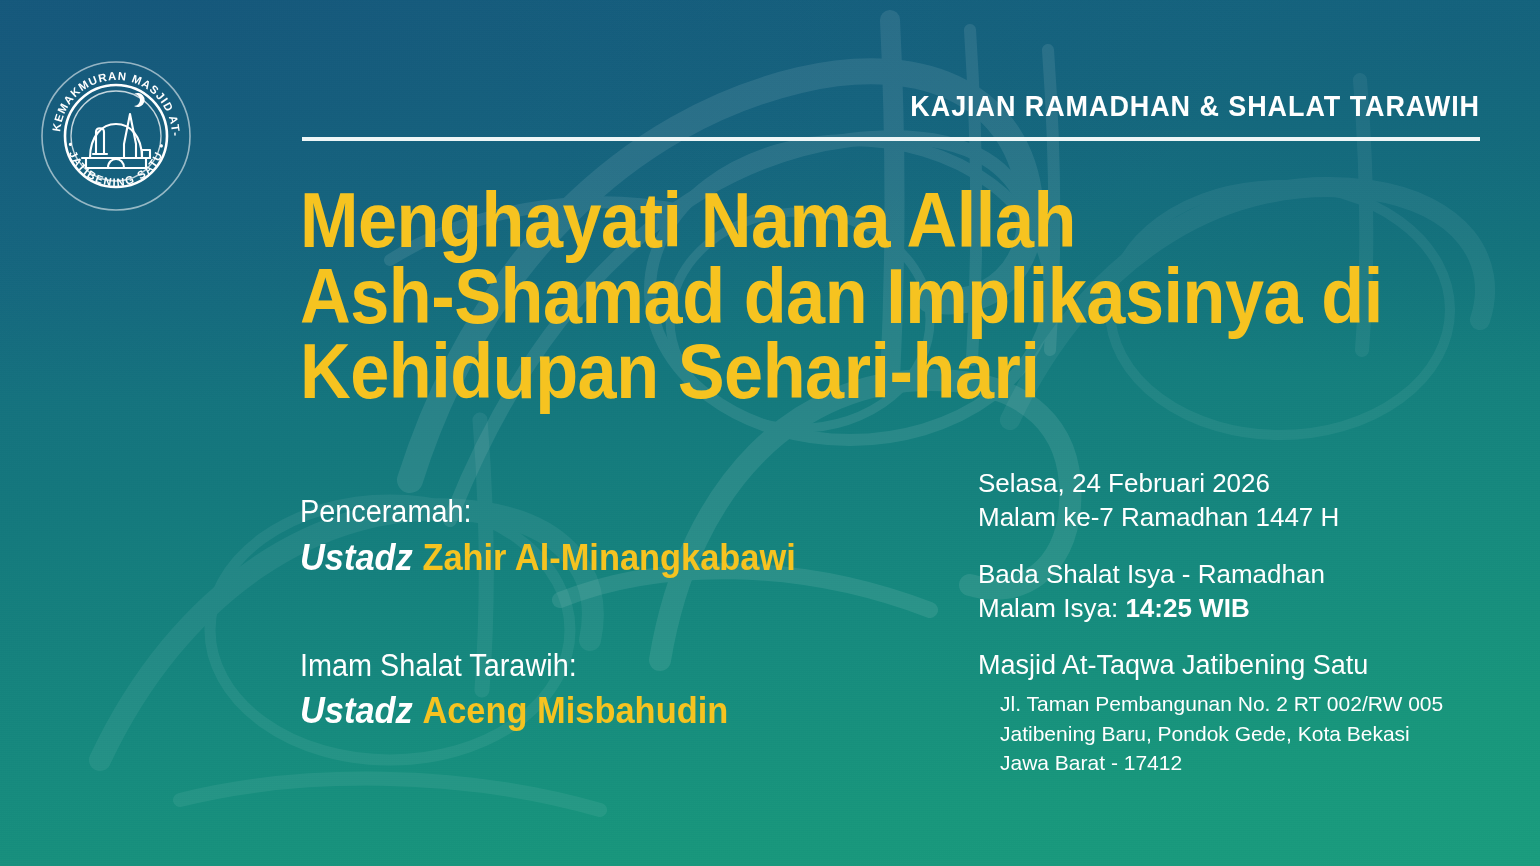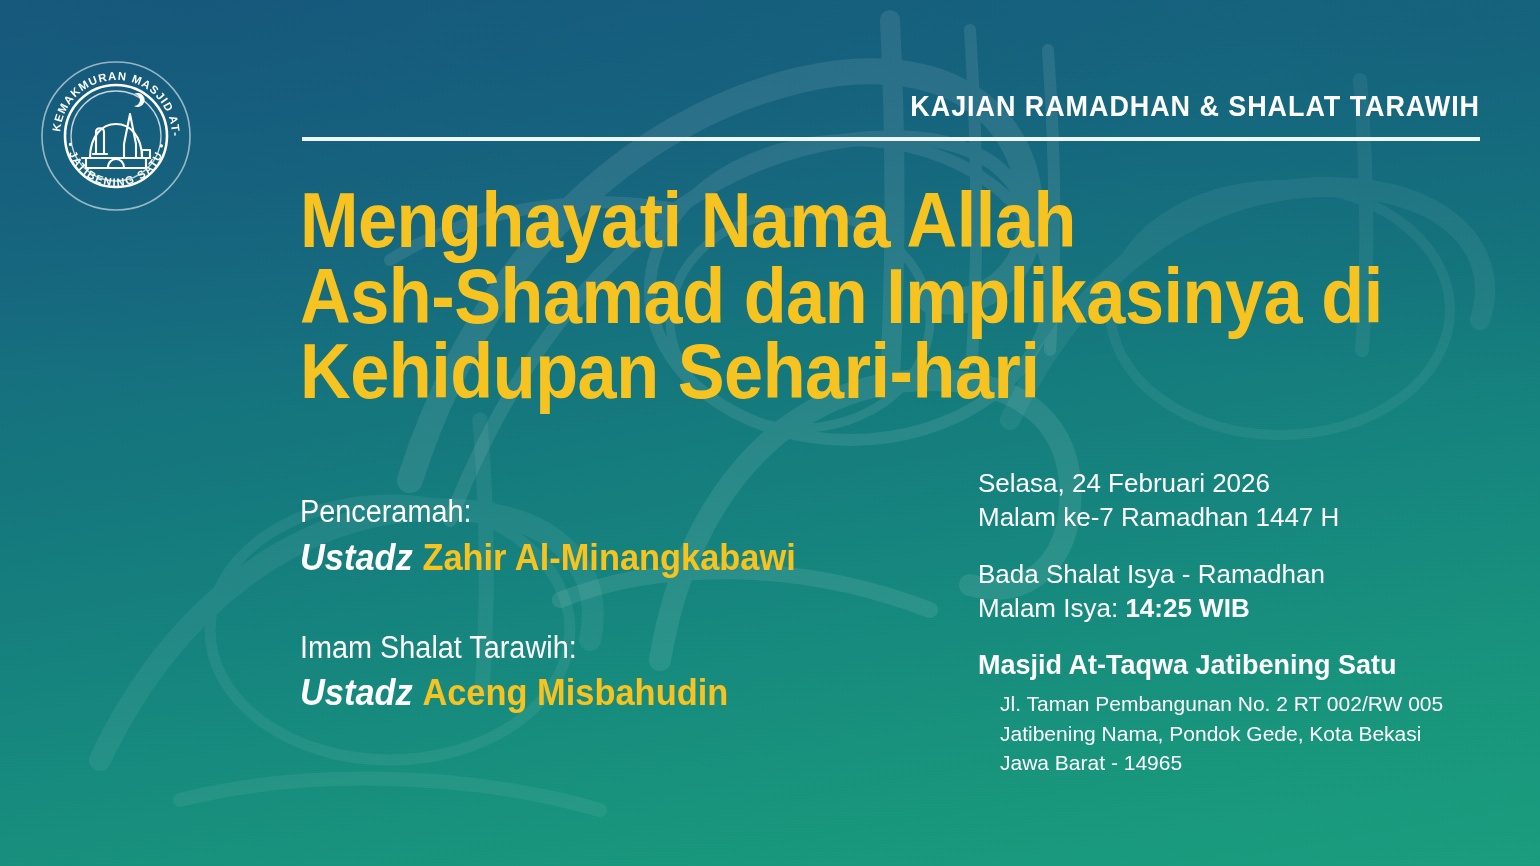--- a/index.html
+++ b/index.html
@@ -96,21 +96,21 @@
     transform:scaleX(.90);
     transform-origin:left top;
   }
   #title .tline{ display:block; white-space:nowrap; }
 
   
   #left-col{
     position:absolute; left:300px; top:492px; width:640px;
     z-index:5;
   }
-  .spk-block{ margin-bottom:46px; }
+  .spk-block{ margin-bottom:64px; }
   .spk-block:last-child{ margin-bottom:16px; }
   .spk-label{
     color:#ffffff;
     font-size:31px;
     font-weight:normal;
     line-height:1.28;
     transform:scaleX(.93);
     transform-origin:left center;
     white-space:nowrap;
   }
@@ -141,21 +141,21 @@
   .info-group{ margin-bottom:22px; }
   .info-group:last-child{ margin-bottom:0; }
   .info-line{
     font-size:26px;
     line-height:1.32;
     white-space:nowrap;
   }
   .info-line b{ font-weight:bold; }
   #venue-name{
     font-size:27px;
-    font-weight:bold;
+    font-weight:normal;
     line-height:1.35;
     margin-bottom:5px;
     white-space:nowrap;
   }
   .addr-line{
     font-size:21px;
     line-height:1.42;
     white-space:nowrap;
     margin-left:22px;
   }
@@ -276,19 +276,19 @@
     <div class="info-group">
       <div class="info-line">Bada Shalat Isya - Ramadhan</div>
       <div class="info-line">
         <span>Malam Isya:</span><span>&nbsp;</span><b>14:25 WIB</b>
       </div>
     </div>
 
     <div class="info-group">
       <div id="venue-name">Masjid At-Taqwa Jatibening Satu</div>
       <div class="addr-line">Jl. Taman Pembangunan No. 2 RT 002/RW 005</div>
-      <div class="addr-line">Jatibening Nama, Pondok Gede, Kota Bekasi</div>
-      <div class="addr-line">Jawa Barat - 14965</div>
+      <div class="addr-line">Jatibening Baru, Pondok Gede, Kota Bekasi</div>
+      <div class="addr-line">Jawa Barat - 17412</div>
     </div>
 
   </div>
 
 </div>
 
 </body></html>

